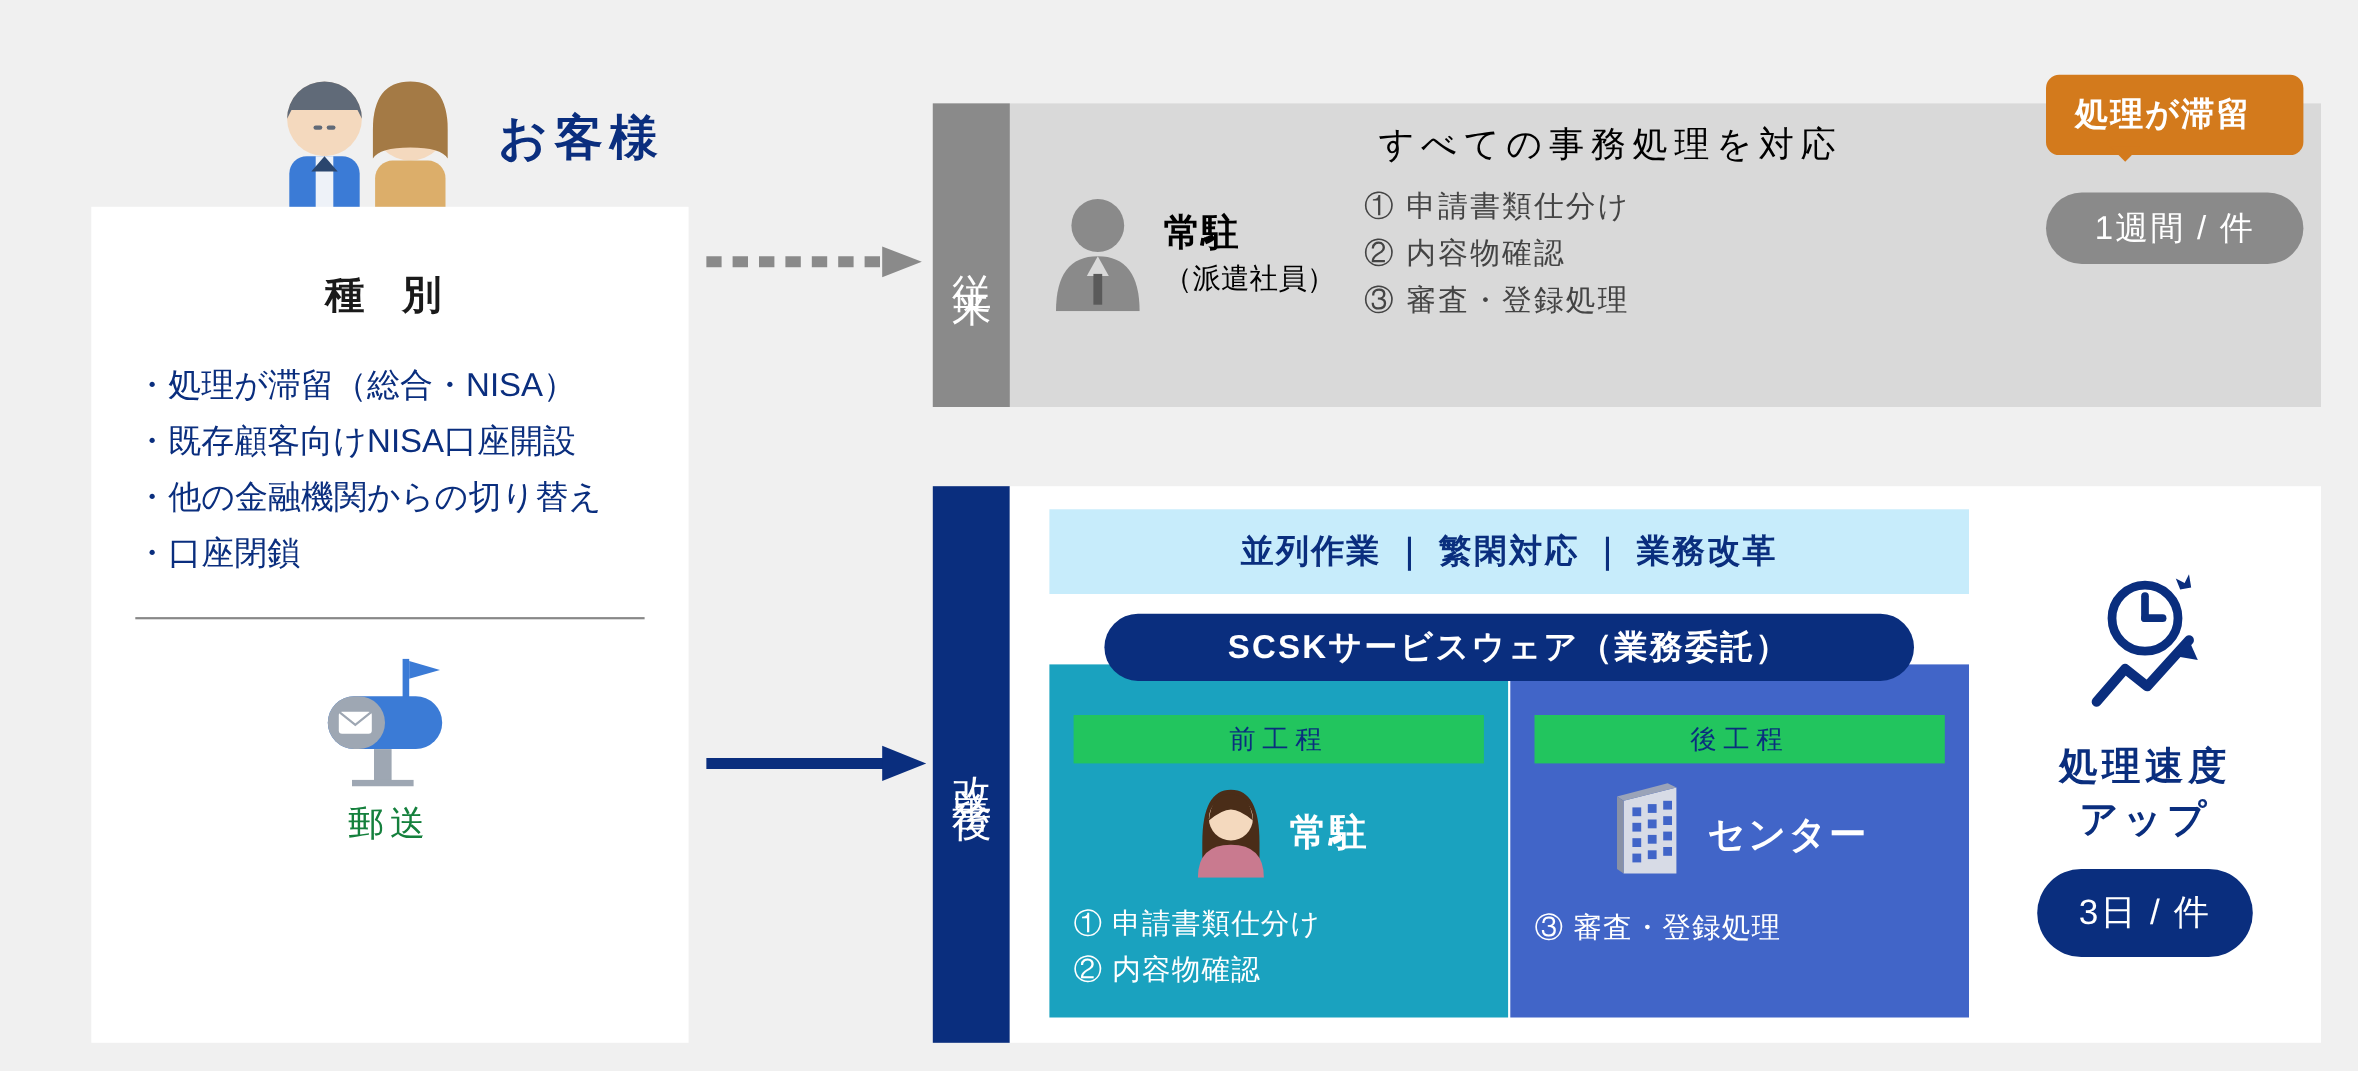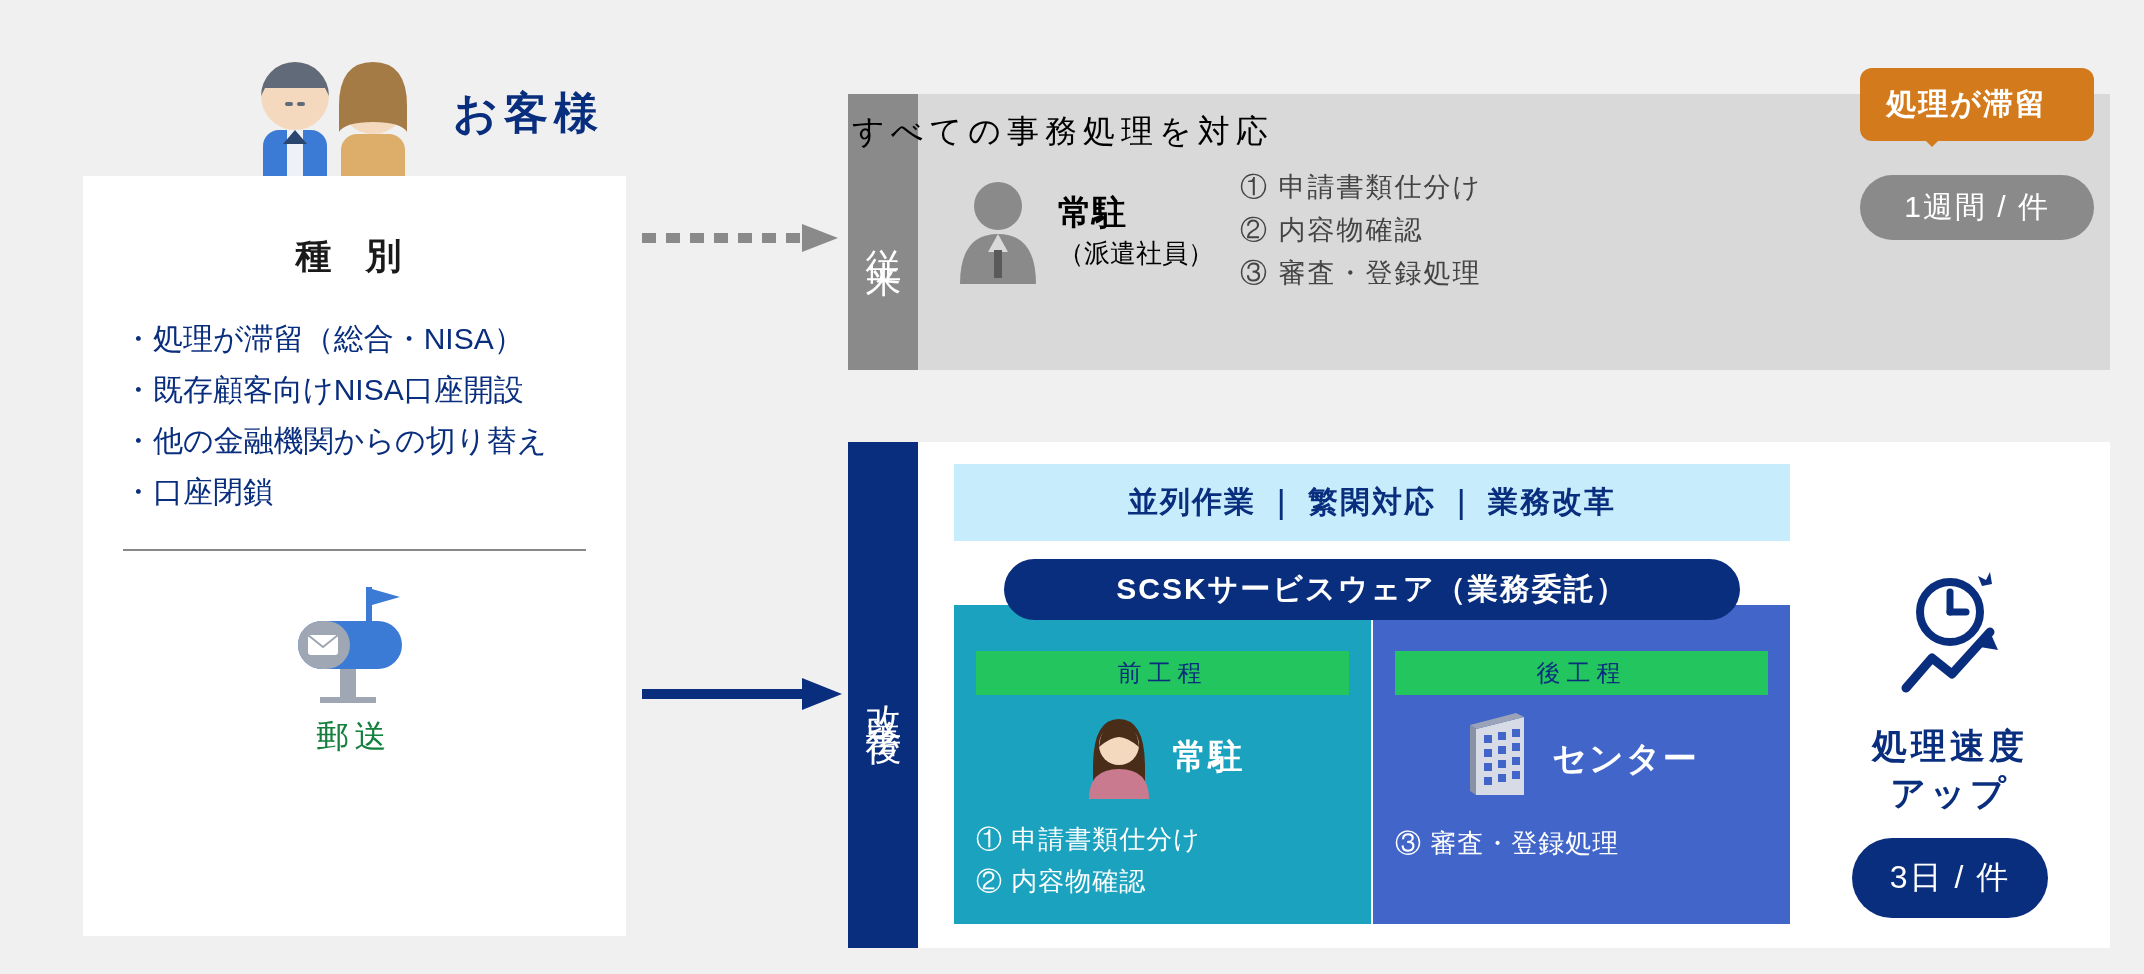--- a/index.html
+++ b/index.html
@@ -1,20 +1,20 @@
 <!DOCTYPE html>
 <html><head>
 <meta charset="utf-8">
 <style>
 * { margin: 0; padding: 0; box-sizing: border-box; }
 body { font-family: "Hiragino Sans", "Yu Gothic", "Meiryo", sans-serif; background: #f0f0f0; padding: 30px; }
 .canvas { width: 2144px; height: 974px; position: relative; background: #f0f0f0; transform-origin: top left; }
 
 
-.left-panel { position: absolute; left: 53px; top: 16px; width: 543px; height: 890px; }
+.left-panel { position: absolute; left: 53px; top: 28px; width: 543px; height: 890px; }
 .customer-label { position: absolute; left: 370px; top: 38px; font-size: 44px; font-weight: 700; color: #0a2e7e; letter-spacing: 6px; }
 .customer-icon { position: absolute; left: 150px; top: 0; width: 210px; height: 180px; }
 .left-card { position: absolute; left: 0; top: 130px; width: 543px; height: 760px; background: #fff; padding: 56px 40px 40px 40px; }
 .left-card h2 { text-align: center; font-size: 36px; font-weight: 600; color: #1a1a1a; letter-spacing: 12px; margin-bottom: 32px; }
 .type-list { list-style: none; margin-bottom: 32px; }
 .type-list li { font-size: 30px; color: #0a2e7e; line-height: 1.7; }
 .type-list li::before { content: "・"; }
 .hr { border: 0; border-top: 2px solid #888; margin: 16px 0 32px 0; }
 .channel-title { text-align: center; font-size: 32px; font-weight: 500; color: #1a1a1a; letter-spacing: 8px; margin-bottom: 18px; }
 .channel-row { display: flex; justify-content: space-around; align-items: flex-end; }
@@ -23,35 +23,35 @@
 .icon-box { height: 120px; display: flex; align-items: flex-end; justify-content: center; }
 
 
 .arrow { position: absolute; }
 .arrow svg { display: block; }
 
 
 .conv { position: absolute; left: 818px; top: 64px; width: 1262px; height: 276px; background: #d9d9d9; display: flex; }
 .conv-label { width: 70px; background: #8a8a8a; color: #fff; display: flex; align-items: center; justify-content: center; font-size: 36px; writing-mode: vertical-rl; letter-spacing: 12px; font-weight: 500; }
 .conv-body { flex: 1; padding: 16px 34px 22px 34px; position: relative; }
-.conv-top { text-align: left; font-size: 32px; font-weight: 500; letter-spacing: 6px; margin-bottom: 12px; margin-left: -100px; }
+.conv-top { text-align: center; font-size: 32px; font-weight: 500; letter-spacing: 6px; margin-bottom: 12px; margin-left: -100px; }
 .conv-row { display: flex; align-items: center; gap: 26px; }
 .staff-block { display: flex; align-items: center; gap: 14px; }
 .staff-text { font-size: 34px; font-weight: 600; line-height: 1.35; }
 .staff-text small { font-size: 26px; font-weight: 400; display: block; }
 .conv-list { font-size: 27px; line-height: 1.6; color: #444; letter-spacing: 2px; }
 .conv-badge-wrap { position: absolute; right: 16px; top: -26px; }
 .callout { background: #d37a1c; color: #fff; font-size: 30px; font-weight: 600; padding: 16px 26px; border-radius: 12px; letter-spacing: 2px; position: relative; }
 .callout::after { content: ""; position: absolute; left: 58px; bottom: -20px; border: 14px solid transparent; border-top-color: #d37a1c; }
 .conv-pill { background: #8a8a8a; color: #fff; border-radius: 999px; padding: 12px 44px; font-size: 30px; letter-spacing: 2px; margin-top: 34px; }
 
 
 .imp { position: absolute; left: 818px; top: 412px; width: 1262px; height: 506px; display: flex; }
 .imp-label { width: 70px; background: #0a2e7e; color: #fff; display: flex; align-items: center; justify-content: center; font-size: 36px; writing-mode: vertical-rl; letter-spacing: 12px; font-weight: 500; }
-.imp-body { flex: 1; background: #fff; padding: 22px 30px 24px 36px; position: relative; display: flex; gap: 30px; }
+.imp-body { flex: 1; background: #fff; padding: 22px 30px 24px 36px; position: relative; display: flex; gap: 30px; align-items: center; }
 .imp-main { flex: 1; }
 .imp-strip { background: #c7ecfb; color: #0a2e7e; font-size: 30px; font-weight: 600; text-align: center; padding: 18px 8px; letter-spacing: 2px; }
 .imp-scsk-title { background: #0a2e7e; color: #fff; font-size: 30px; font-weight: 600; text-align: center; padding: 10px 18px; border-radius: 999px; margin: 18px auto 15px auto; width: 88%; position: relative; z-index: 2; letter-spacing: 2px; }
 .imp-cards { display: flex; gap: 2px; margin-top: -30px; }
 .imp-card { flex: 1; padding: 46px 22px 22px 22px; color: #fff; }
 .imp-card.c1 { background: #1aa2bf; }
 .imp-card.c2 { background: #4165c8; }
 .imp-card-head { background: #22c55e; color: #0a2e7e; text-align: center; font-size: 24px; font-weight: 400; padding: 6px; letter-spacing: 6px; }
 .imp-card-mid { display: flex; align-items: center; justify-content: center; gap: 16px; margin: 16px 0; }
 .imp-card-mid .mlabel { font-size: 34px; font-weight: 700; letter-spacing: 2px; }

